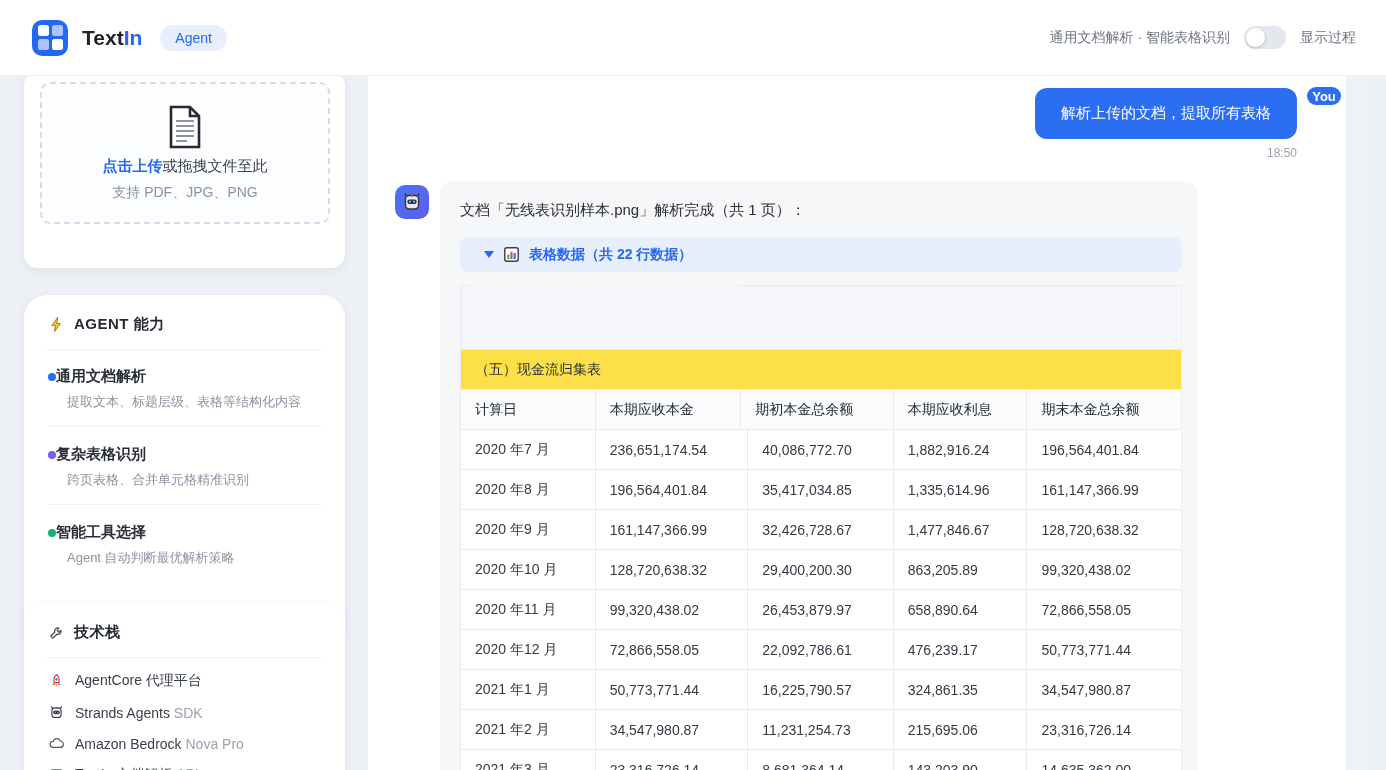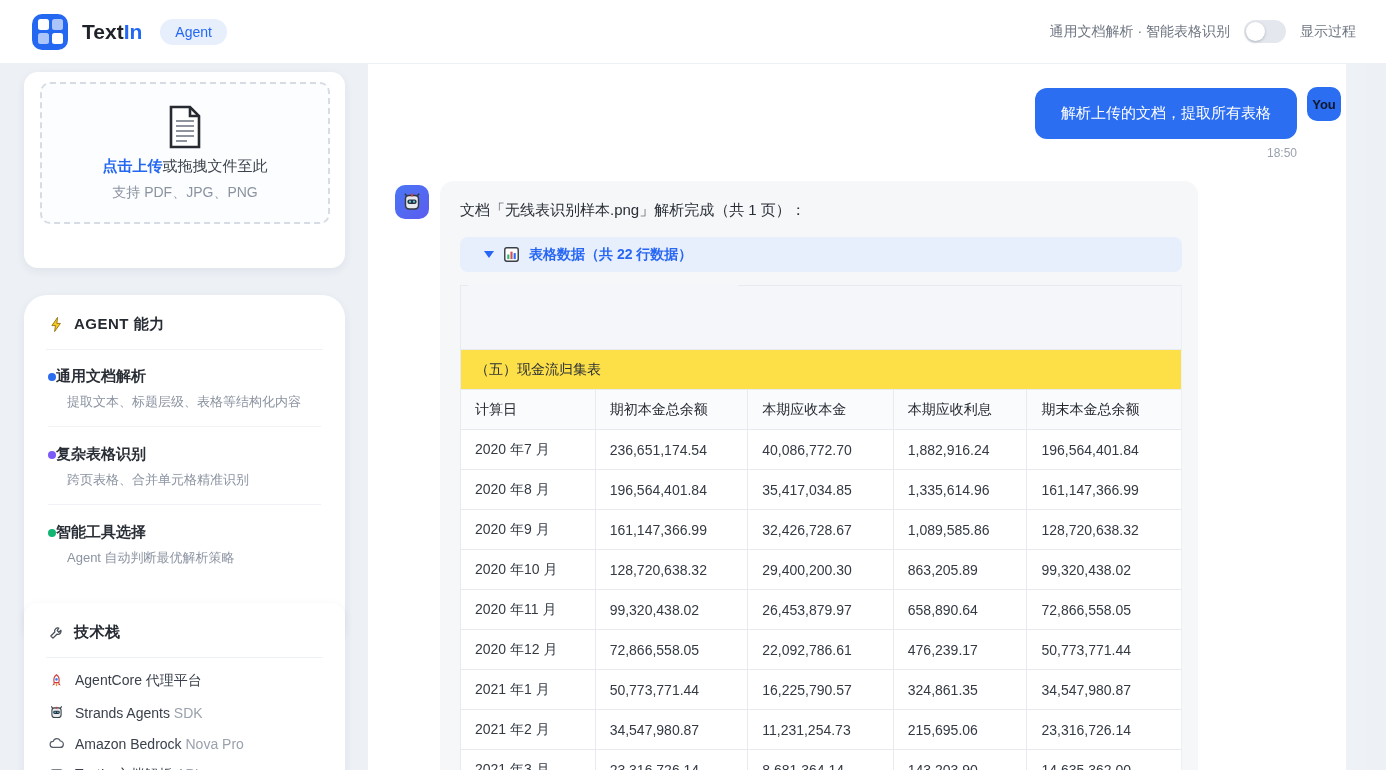--- a/index.html
+++ b/index.html
@@ -1,20 +1,20 @@
 <!DOCTYPE html>
 <html><head>
 <meta charset="utf-8">
 <style>
   * { margin:0; padding:0; box-sizing:border-box; }
   html,body { width:1386px; height:770px; overflow:hidden; }
   body { font-family:"Liberation Sans","DejaVu Sans",sans-serif; background:#edf1f6; color:#23272e; }
 
   
-  .header { position:absolute; top:0; left:0; width:1386px; height:64px; background:#ffffff;
+  .header { position:absolute; top:0; left:0; width:1386px; height:76px; background:#ffffff;
             border-bottom:1px solid #edf0f4; display:flex; align-items:center; z-index:5; }
   .logo { width:36px; height:36px; border-radius:10px; background:#2468f2; margin-left:32px;
           display:grid; grid-template-columns:11px 11px; grid-template-rows:11px 11px; gap:3px;
           align-content:center; justify-content:center; }
   .logo div { border-radius:2.5px; background:#ffffff; }
   .logo div:nth-child(2), .logo div:nth-child(3) { background:rgba(255,255,255,.62); }
   .brand { font-size:21px; font-weight:bold; margin-left:14px; color:#1f2329; }
   .brand .accent { color:#2468f2; }
   .badge { margin-left:18px; background:#e7eefc; color:#2468f2; font-size:14px;
            padding:5px 15px; border-radius:999px; }
@@ -52,22 +52,22 @@
 
   .card-tech { top:539px; height:260px; padding:20px 24px; }
   .tech-item { display:flex; align-items:center; gap:10px; font-size:14px; color:#3a414c; margin-bottom:14px; }
   .tech-item .sub { color:#9aa2ad; }
   .tech-icon { width:17px; height:17px; flex:0 0 17px; }
 
   
   .main { position:absolute; left:368px; top:0; width:998px; height:706px; background:#ffffff; overflow:hidden; }
   .scroll-strip { position:absolute; right:0; top:0; width:20px; height:706px; background:#eef1f6; }
 
-  .you-avatar { position:absolute; top:23px; right:25px; width:34px; height:34px; border-radius:10px;
-                background:#2b6ef2; color:#0f172a; font-size:13px; font-weight:bold;
+  .you-avatar { position:absolute; top:23px; right:25px; width:34px; height:18px; border-radius:10px;
+                background:#2b6ef2; color:#ffffff; font-size:13px; font-weight:bold;
                 display:flex; align-items:center; justify-content:center; }
   .user-bubble { position:absolute; top:24px; right:69px; height:51px; background:#2b6ef2; color:#ffffff;
                  border-radius:12px; font-size:15px; display:flex; align-items:center; padding:0 26px; }
   .msg-time { position:absolute; top:82px; right:69px; font-size:12px; color:#9aa2ad; }
 
   .bot-avatar { position:absolute; top:121px; left:27px; width:34px; height:34px; border-radius:10px;
                 background:linear-gradient(135deg,#4a77f5,#5b5cee);
                 display:flex; align-items:center; justify-content:center; }
   .assistant-card { position:absolute; top:117px; left:72px; width:758px; height:660px;
                     background:#f6f7f9; border-radius:14px; }
@@ -244,22 +244,22 @@
         <span>表格数据（共 22 行数据）</span>
       </div>
 
       <div class="tbl">
         <div class="topseg seg-l"></div>
         <div class="topseg seg-r"></div>
         <div class="empty-row"></div>
         <div class="caption-row">（五）现金流归集表</div>
         <div class="trow head">
             <div class="tcell c0">计算日</div>
+            <div class="tcell c2">本期应收本金</div>
             <div class="tcell c1">期初本金总余额</div>
-            <div class="tcell c2">本期应收本金</div>
             <div class="tcell c3">本期应收利息</div>
             <div class="tcell c4">期末本金总余额</div>
           </div>
         <div>
             <div class="trow">
               <div class="tcell c0">2020 年7 月</div>
               <div class="tcell c1">236,651,174.54</div>
               <div class="tcell c2">40,086,772.70</div>
               <div class="tcell c3">1,882,916.24</div>
               <div class="tcell c4">196,564,401.84</div>
@@ -268,21 +268,21 @@
               <div class="tcell c0">2020 年8 月</div>
               <div class="tcell c1">196,564,401.84</div>
               <div class="tcell c2">35,417,034.85</div>
               <div class="tcell c3">1,335,614.96</div>
               <div class="tcell c4">161,147,366.99</div>
             </div>
             <div class="trow">
               <div class="tcell c0">2020 年9 月</div>
               <div class="tcell c1">161,147,366.99</div>
               <div class="tcell c2">32,426,728.67</div>
-              <div class="tcell c3">1,089,585.86</div>
+              <div class="tcell c3">1,477,846.67</div>
               <div class="tcell c4">128,720,638.32</div>
             </div>
             <div class="trow">
               <div class="tcell c0">2020 年10 月</div>
               <div class="tcell c1">128,720,638.32</div>
               <div class="tcell c2">29,400,200.30</div>
               <div class="tcell c3">863,205.89</div>
               <div class="tcell c4">99,320,438.02</div>
             </div>
             <div class="trow">

